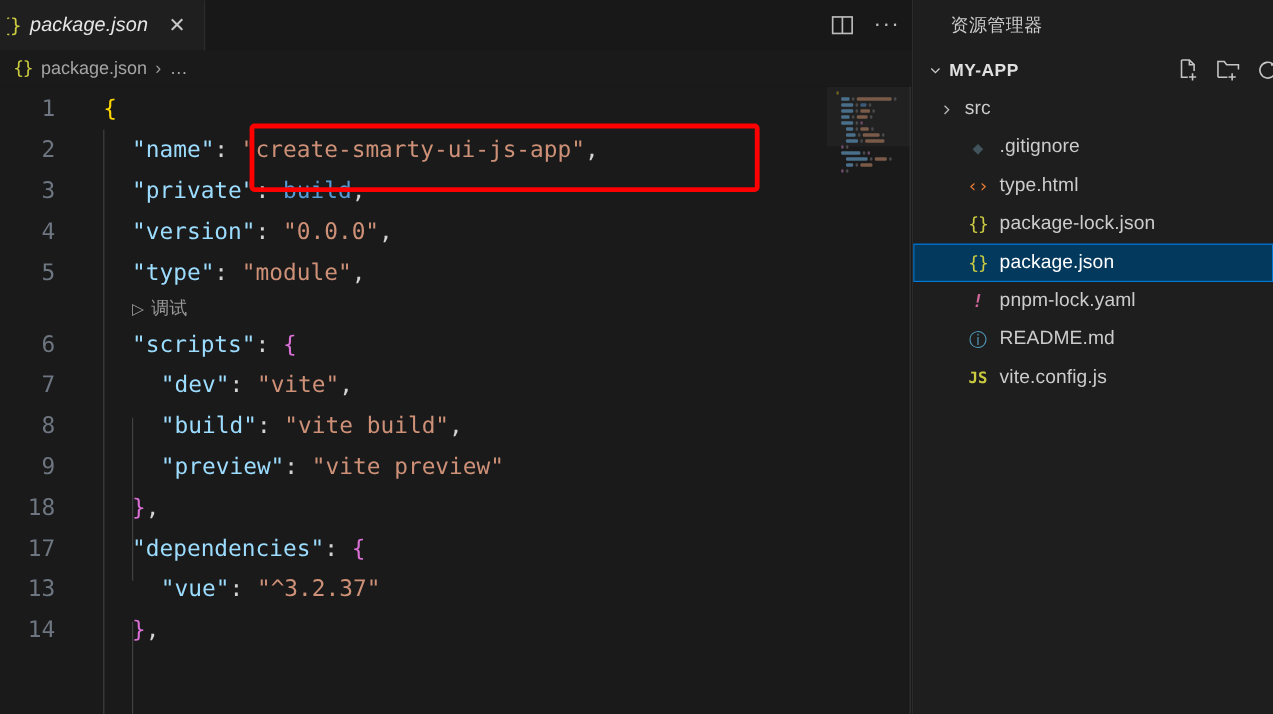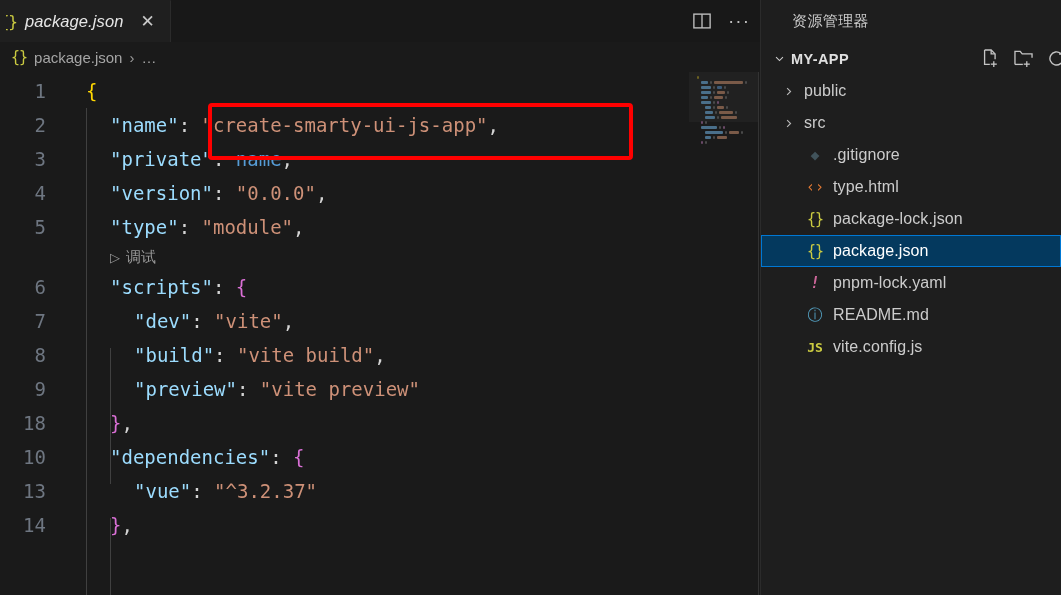--- a/index.html
+++ b/index.html
@@ -243,33 +243,33 @@
 
     <div class="code-body">
       <div class="guides">
         <div class="guide" style="left:86px; top:36px; height:523px;"></div>
         <div class="guide" style="left:110px; top:276px; height:136px;"></div>
         <div class="guide" style="left:110px; top:446px; height:102px;"></div>
       </div>
       <div class="code-scroll" id="code-scroll">
           <div class="line"><div class="gutter">1</div><div class="code-text" style="padding-left: 24px;"><span class="t-br1">{</span></div></div>
           <div class="line"><div class="gutter">2</div><div class="code-text" style="padding-left: 48px;"><span class="t-key">"name"</span><span class="t-punc">: </span><span class="t-str">"create-smarty-ui-js-app"</span><span class="t-punc">,</span></div></div>
-          <div class="line"><div class="gutter">3</div><div class="code-text" style="padding-left: 48px;"><span class="t-key">"private"</span><span class="t-punc">: </span><span class="t-bool">name</span><span class="t-punc">,</span></div></div>
+          <div class="line"><div class="gutter">3</div><div class="code-text" style="padding-left: 48px;"><span class="t-key">"private"</span><span class="t-punc">: </span><span class="t-bool">build</span><span class="t-punc">,</span></div></div>
           <div class="line"><div class="gutter">4</div><div class="code-text" style="padding-left: 48px;"><span class="t-key">"version"</span><span class="t-punc">: </span><span class="t-str">"0.0.0"</span><span class="t-punc">,</span></div></div>
           <div class="line"><div class="gutter">5</div><div class="code-text" style="padding-left: 48px;"><span class="t-key">"type"</span><span class="t-punc">: </span><span class="t-str">"module"</span><span class="t-punc">,</span></div></div>
           <div class="codelens">
             <span class="cl-play">▷</span>
             <span>调试</span>
           </div>
           <div class="line"><div class="gutter">6</div><div class="code-text" style="padding-left: 48px;"><span class="t-key">"scripts"</span><span class="t-punc">: </span><span class="t-br2">{</span></div></div>
           <div class="line"><div class="gutter">7</div><div class="code-text" style="padding-left: 72px;"><span class="t-key">"dev"</span><span class="t-punc">: </span><span class="t-str">"vite"</span><span class="t-punc">,</span></div></div>
           <div class="line"><div class="gutter">8</div><div class="code-text" style="padding-left: 72px;"><span class="t-key">"build"</span><span class="t-punc">: </span><span class="t-str">"vite build"</span><span class="t-punc">,</span></div></div>
           <div class="line"><div class="gutter">9</div><div class="code-text" style="padding-left: 72px;"><span class="t-key">"preview"</span><span class="t-punc">: </span><span class="t-str">"vite preview"</span></div></div>
           <div class="line"><div class="gutter">18</div><div class="code-text" style="padding-left: 48px;"><span class="t-br2">}</span><span class="t-punc">,</span></div></div>
-          <div class="line"><div class="gutter">10</div><div class="code-text" style="padding-left: 48px;"><span class="t-key">"dependencies"</span><span class="t-punc">: </span><span class="t-br2">{</span></div></div>
+          <div class="line"><div class="gutter">17</div><div class="code-text" style="padding-left: 48px;"><span class="t-key">"dependencies"</span><span class="t-punc">: </span><span class="t-br2">{</span></div></div>
           <div class="line"><div class="gutter">13</div><div class="code-text" style="padding-left: 72px;"><span class="t-key">"vue"</span><span class="t-punc">: </span><span class="t-str">"^3.2.37"</span></div></div>
           <div class="line"><div class="gutter">14</div><div class="code-text" style="padding-left: 48px;"><span class="t-br2">}</span><span class="t-punc">,</span></div></div>
         </div>
 
       <div class="minimap">
         <div class="mm-slider"></div>
         <div class="mm-inner" id="minimap-inner">
             <div class="mm-row" style="padding-left: 0px;">
               <div class="mm-b" style="width: 2px; background: rgb(107, 96, 32);"></div>
             </div>
@@ -389,28 +389,20 @@
       </span>
     </div>
 
     <div class="tree" id="file-tree">
         <div class="tree-row">
           <span class="tw">
             <svg width="11" height="11" viewBox="0 0 16 16" fill="none" stroke="#b9b9b9" stroke-width="1.6">
               <polyline points="6,3 11,8 6,13"></polyline>
             </svg>
           </span>
-          <span class="tree-label">public</span>
-        </div>
-        <div class="tree-row">
-          <span class="tw">
-            <svg width="11" height="11" viewBox="0 0 16 16" fill="none" stroke="#b9b9b9" stroke-width="1.6">
-              <polyline points="6,3 11,8 6,13"></polyline>
-            </svg>
-          </span>
           <span class="tree-label">src</span>
         </div>
         <div class="tree-row">
           <span class="tw blank"></span>
           <span class="f-icon ic-git">◆</span>
           <span class="tree-label">.gitignore</span>
         </div>
         <div class="tree-row">
           <span class="tw blank"></span>
           <span class="f-icon ic-html">‹›</span>

